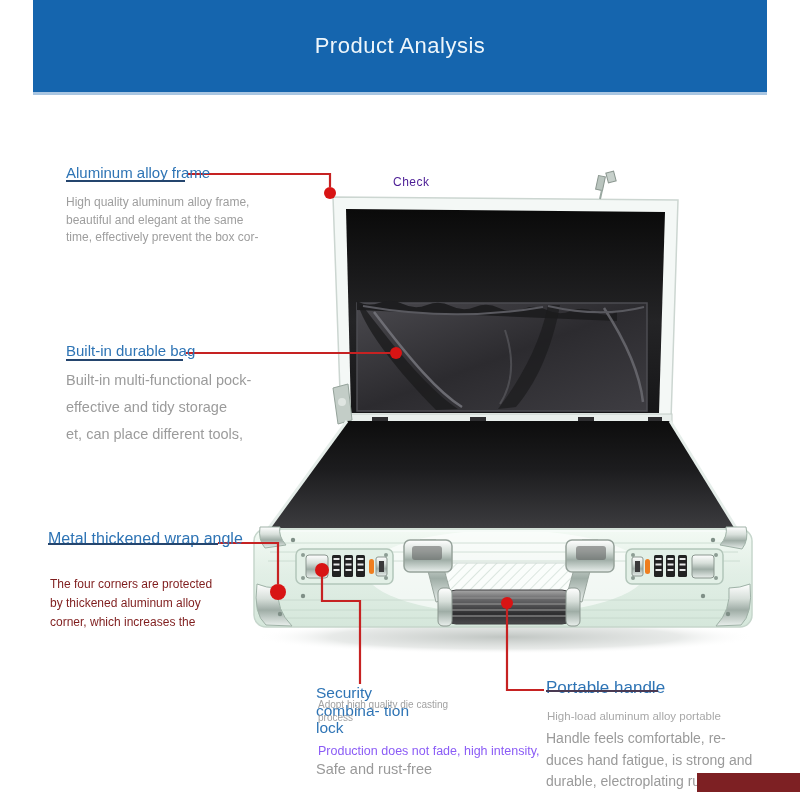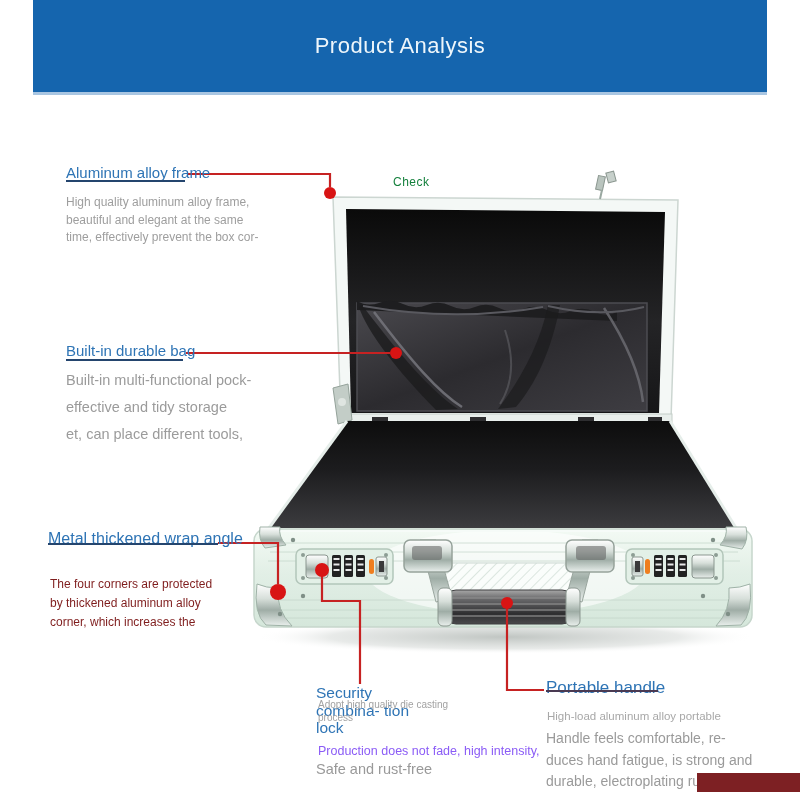--- a/index.html
+++ b/index.html
@@ -38,21 +38,21 @@
   .a4-mid{left:318px;top:744px;font-size:12.5px;color:#8b5cf6;}
   .a4-big{left:316px;top:761px;font-size:14.5px;color:#999999;}
 
   
   .a5-title{left:546px;top:678px;font-size:17px;}
   .a5-uline{left:546px;top:690px;width:112px;background:#4a3a52;}
   .a5-small{left:547px;top:710px;font-size:11.5px;color:#a8a8a8;}
   .a5-desc{left:546px;top:728px;font-size:14px;line-height:21.5px;color:#9a9a9a;}
 
   
-  .check-label{left:393px;top:175px;font-size:12px;color:#15803d;letter-spacing:.5px;}
+  .check-label{left:393px;top:175px;font-size:12px;color:#4c1d95;letter-spacing:.5px;}
   .footer-bar{left:697px;top:773px;width:103px;height:19px;background:#7d2023;}
   svg{position:absolute;left:0;top:0;pointer-events:none;}
 </style>
 </head>
 <body>
 
 <div id="screen">
 
   <div class="abs banner">
     <span class="banner-title">Product Analysis</span>

